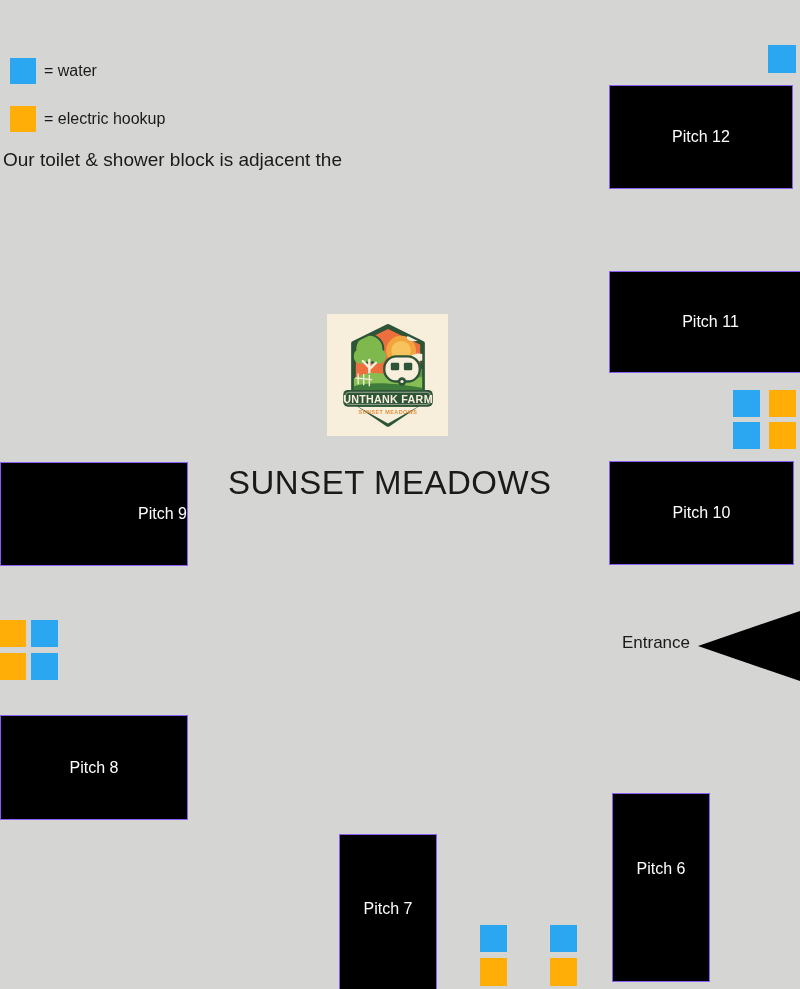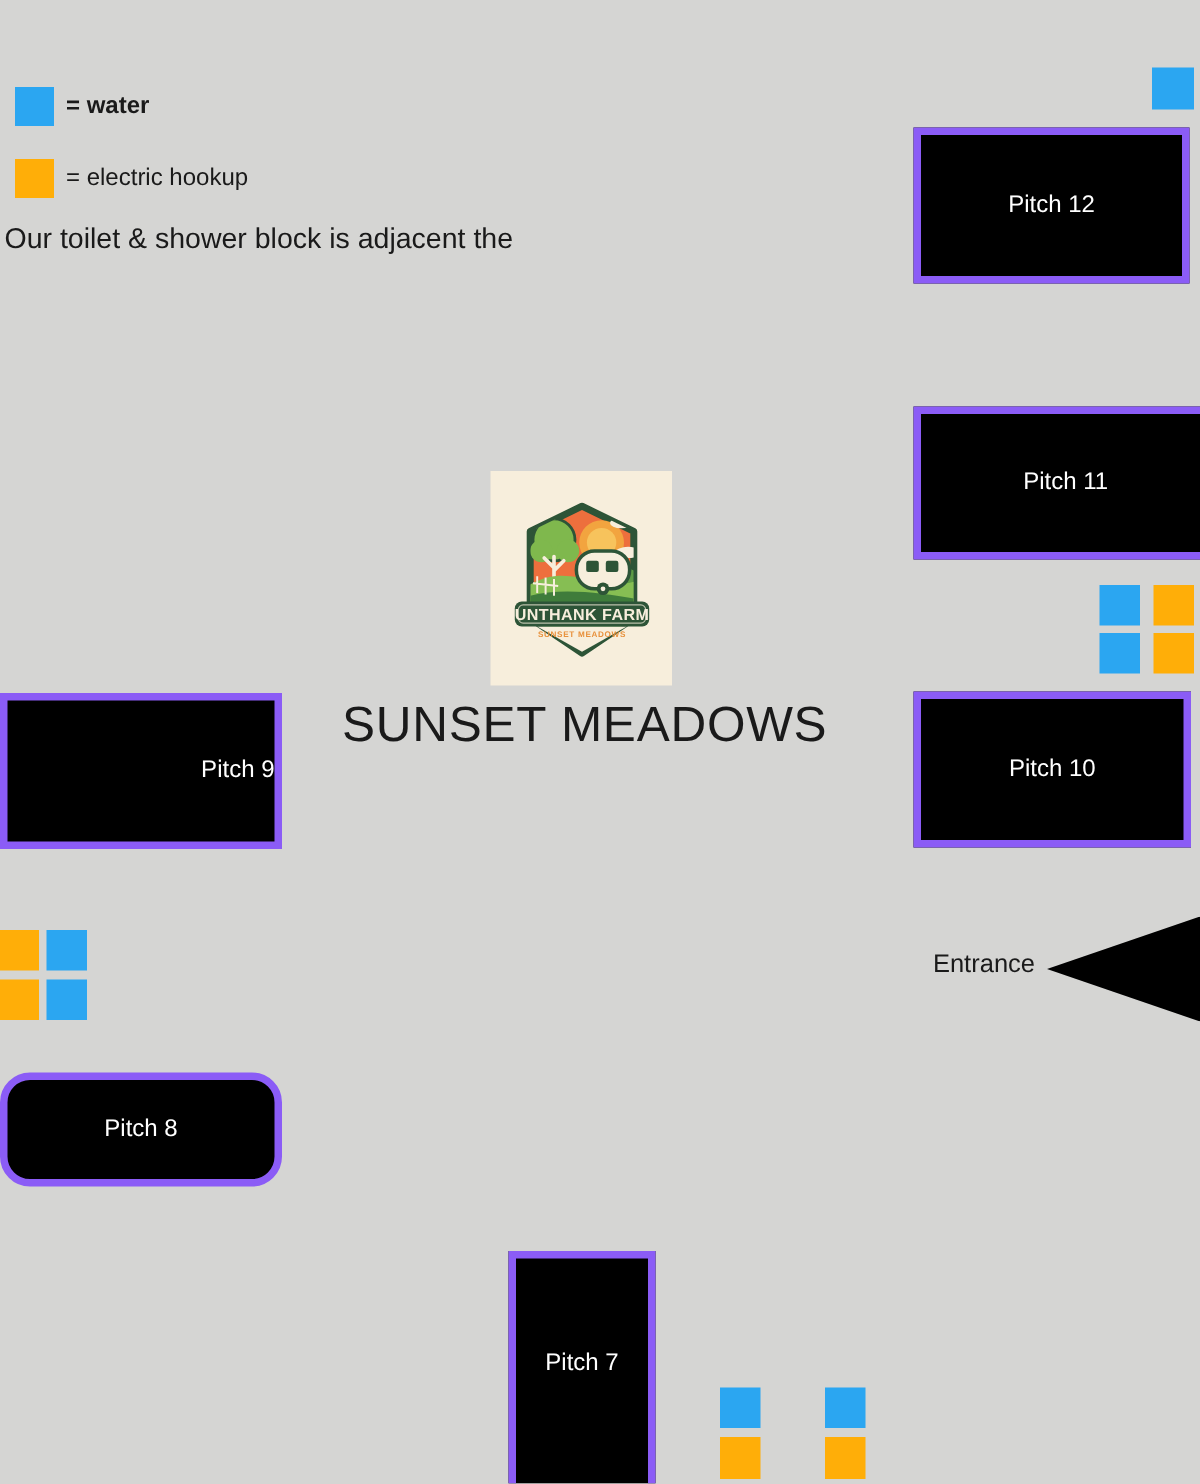--- a/index.html
+++ b/index.html
@@ -13,45 +13,45 @@
     font-family: "Liberation Sans", sans-serif;
     color: var(--ink, #1a1a1a);
     overflow: hidden;
   }
 
   
   .legend-swatch { position: absolute; width: 26px; height: 26px; }
   .legend-swatch.water    { left: 10px; top: 58px;  background: var(--water); }
   .legend-swatch.electric { left: 10px; top: 106px; background: var(--electric); }
   .legend-label { position: absolute; font-size: 16px; left: 44px; }
-  .legend-label.water    { top: 62px; font-weight: bold; }
+  .legend-label.water    { top: 62px; }
   .legend-label.electric { top: 110px; }
   .note { position: absolute; left: 3px; top: 149px; font-size: 19px; line-height: 22px; }
 
   
   .site-title {
     position: absolute; left: 228px; top: 464px;
     font-size: 33px; letter-spacing: 0.5px; white-space: nowrap;
   }
 
   
   .pitch {
     position: absolute;
     background: var(--pitch-fill);
-    border: 5px solid #8b5cf6;
+    border: 1px solid #8b5cf6;
     box-sizing: border-box;
     display: flex; align-items: center; justify-content: center;
     color: var(--pitch-label);
     font-size: 16px;
   }
   .pitch-12 { left: 609px; top: 85px;  width: 184px; height: 104px; }
   .pitch-11 { left: 609px; top: 271px; width: 203px; height: 102px; }
   .pitch-10 { left: 609px; top: 461px; width: 185px; height: 104px; }
   .pitch-9  { left: 0px;   top: 462px; width: 188px; height: 104px; justify-content: flex-end; }
-  .pitch-8  { left: 0px;   top: 715px; width: 188px; height: 76px; border-radius: 20px; }
+  .pitch-8  { left: 0px;   top: 715px; width: 188px; height: 105px; }
   .pitch-7  { left: 339px; top: 794px; width: 98px;  height: 188px; padding-bottom: 38px; margin-top: 40px; }
   .pitch-6  { left: 612px; top: 793px; width: 98px;  height: 189px; padding-bottom: 38px; }
 
   
   .sq { position: absolute; width: 27px; height: 27px; }
   .sq.water    { background: var(--water); }
   .sq.electric { background: var(--electric); }
 
   
   .entrance-label {
@@ -59,21 +59,21 @@
     text-align: right; font-size: 17px;
   }
   .entrance-arrow {
     position: absolute; left: 698px; top: 611px; width: 102px; height: 70px;
     background: var(--pitch-fill);
     clip-path: polygon(0 50%, 100% 0, 100% 100%);
   }
 
   
   .logo {
-    position: absolute; left: 327px; top: 314px; width: 121px; height: 143px;
+    position: absolute; left: 327px; top: 314px; width: 121px; height: 122px;
     background: var(--logo-cream);
     display: flex; align-items: center; justify-content: center;
   }
   .f-sky   { fill: var(--logo-sky); }
   .f-green { fill: var(--logo-green); }
   .f-cream { fill: var(--logo-cream); }
   .s-green { stroke: var(--logo-green); }
   .s-cream { stroke: var(--logo-cream); }
   .f-sun-outer { fill: #f2a43f; }
   .f-sun-inner { fill: #f7c35c; }
@@ -169,20 +169,23 @@
   </div>
   <div class="pitch pitch-9">
     <span>Pitch 9</span>
   </div>
   <div class="pitch pitch-8">
     <span>Pitch 8</span>
   </div>
   <div class="pitch pitch-7">
     <span>Pitch 7</span>
   </div>
+  <div class="pitch pitch-6">
+    <span>Pitch 6</span>
+  </div>
 
   <div class="sq water" style="left:768px; top:45px; width:28px; height:28px;"></div>
 
   <div class="sq water" style="left:733px; top:390px;"></div>
   <div class="sq electric" style="left:769px; top:390px;"></div>
   <div class="sq water" style="left:733px; top:422px;"></div>
   <div class="sq electric" style="left:769px; top:422px;"></div>
 
   <div class="sq electric" style="left:0px;  top:620px; width:26px;"></div>
   <div class="sq water" style="left:31px; top:620px;"></div>

